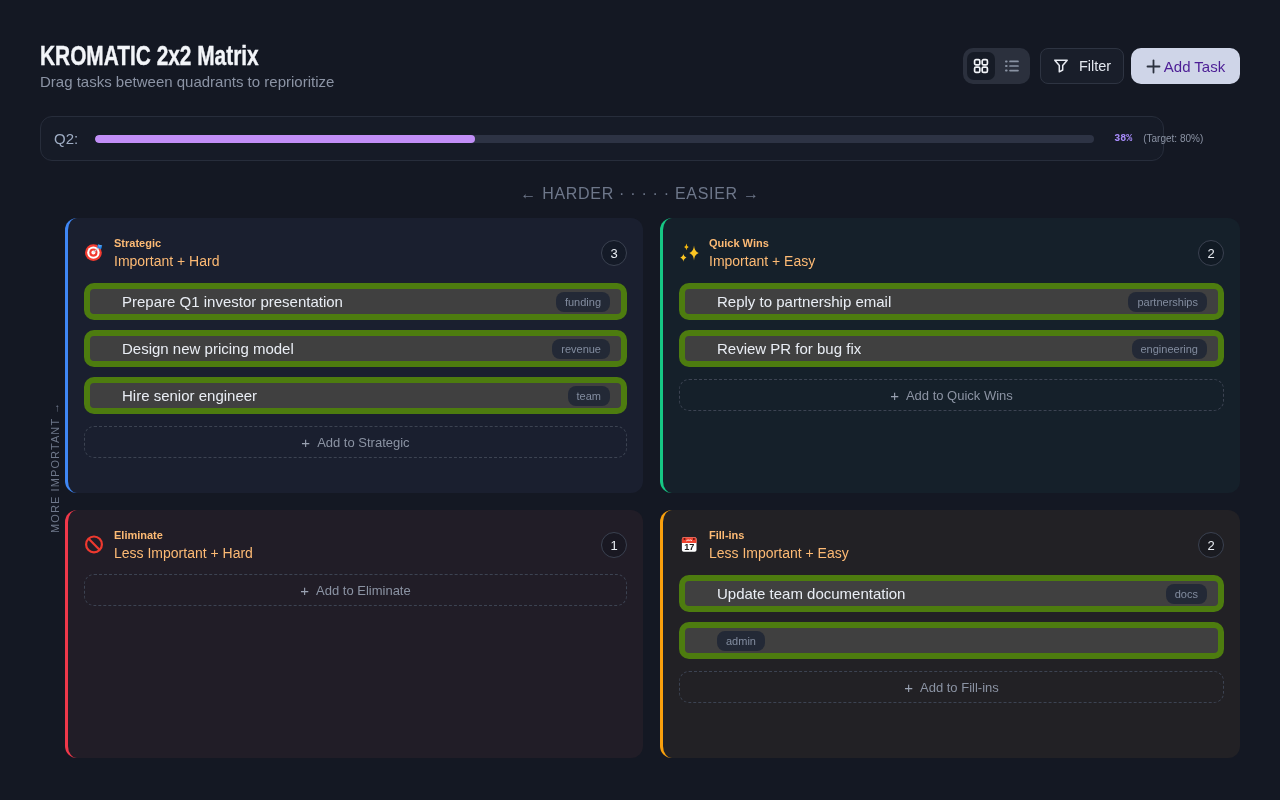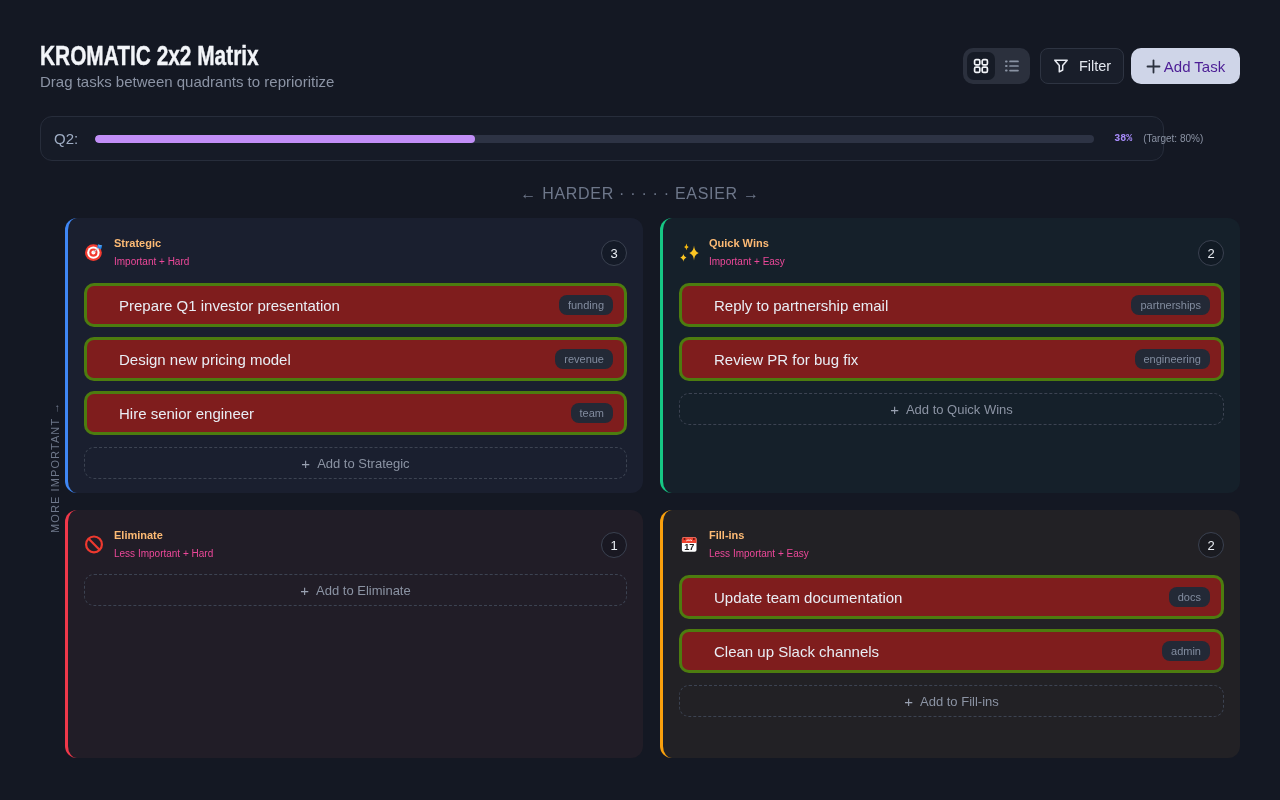--- a/index.html
+++ b/index.html
@@ -28,24 +28,24 @@
 
 
 .grid { position:absolute; left:65px; top:218px; width:1175px; height:540px; display:grid; grid-template-columns:578px 580px; grid-template-rows:275px 248px; column-gap:17px; row-gap:17px; }
 .quad { position:relative; border-radius:12px; border-left:3px solid; padding:16px; }
 .q-strategic { background:#1a1f2f; border-color:#3f87f5; }
 .q-quick { background:#15202a; border-color:#16c784; }
 .q-elim { background:#211d27; border-color:#f0384a; }
 .q-fill { background:#222125; border-color:#f9a00d; }
 .qhead { display:flex; align-items:center; gap:10px; height:36px; }
 .qtitle { font-size:11px; font-weight:600; color:#fdba74; line-height:19px; }
-.qsub { font-size:10px; color:#ec4899; line-height:17px; }
+.qsub { font-size:14px; color:#fdba74; line-height:17px; }
 .badge { position:absolute; top:22px; right:16px; width:26px; height:26px; border-radius:50%; border:1px solid #3a4150; background:rgba(12,16,25,.35); color:#e8ecf2; font-size:13px; display:flex; align-items:center; justify-content:center; }
 .tasks { margin-top:13px; display:flex; flex-direction:column; gap:10px; }
-.task { height:44px; background:#7f1d1d; border:3px solid #4d7c0f; border-radius:10px; display:flex; align-items:center; padding-left:32px; padding-right:11px; }
+.task { height:37px; background:#404040; border:6px solid #4d7c0f; border-radius:10px; display:flex; align-items:center; padding-left:32px; padding-right:11px; }
 .tname { font-size:15px; color:#e9edf4; flex:1; }
 .tag { background:#232936; border-radius:8px; font-size:11px; color:#828c9f; padding:4px 9px; }
 .addrow { margin-top:12px; height:32px; border:1px dashed #3c4352; border-radius:10px; display:flex; align-items:center; justify-content:center; gap:7px; color:#8b93a3; font-size:13px; }
 .addrow .plus { font-size:15px; color:#9aa2b2; }
 </style>
 </head>
 <body>
 <h1>KROMATIC 2x2 Matrix</h1>
 <div class="sub">Drag tasks between quadrants to reprioritize</div>
 
@@ -186,19 +186,18 @@
           <div class="qsub">Less Important + Easy</div>
         </div>
     </div>
     <div class="badge">2</div>
     <div class="tasks">
       <div class="task">
           <span class="tname">Update team documentation</span>
           <span class="tag">docs</span>
         </div>
       <div class="task">
-          <span class="tname">Clean up Slack channels</span>
           <span class="tag">admin</span>
         </div>
     </div>
     <div class="addrow"><span class="plus">+</span> Add to Fill-ins</div>
   </div>
 </div>
 
 </body></html>

